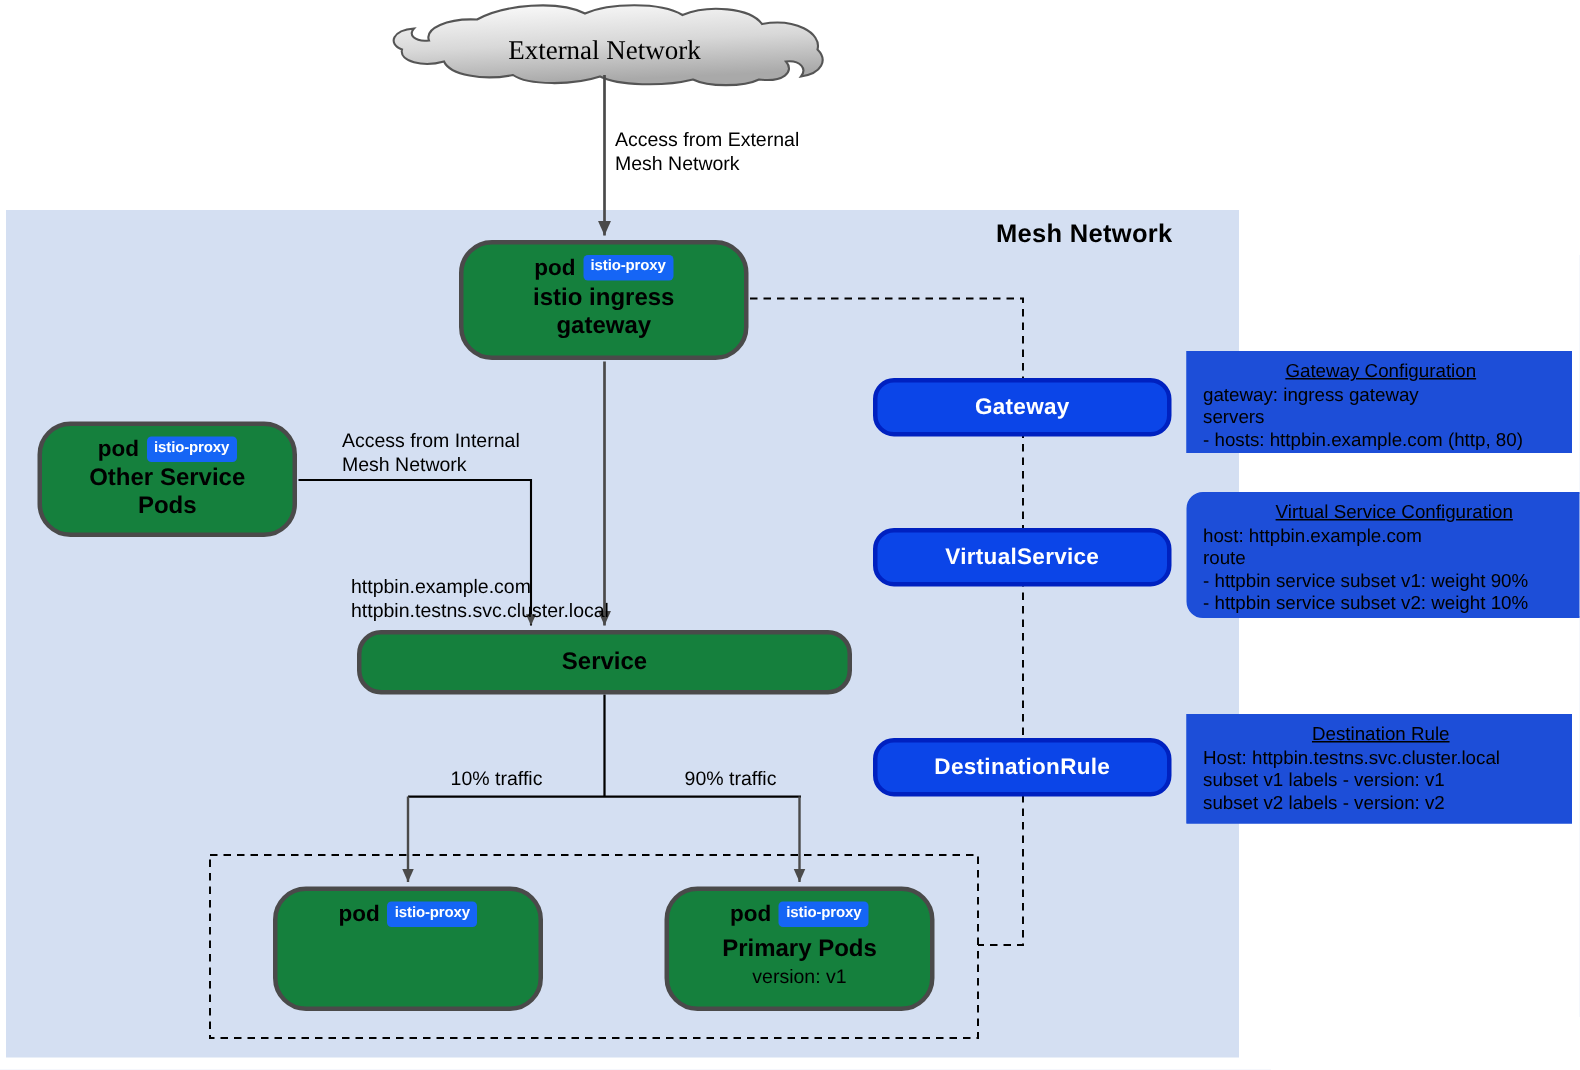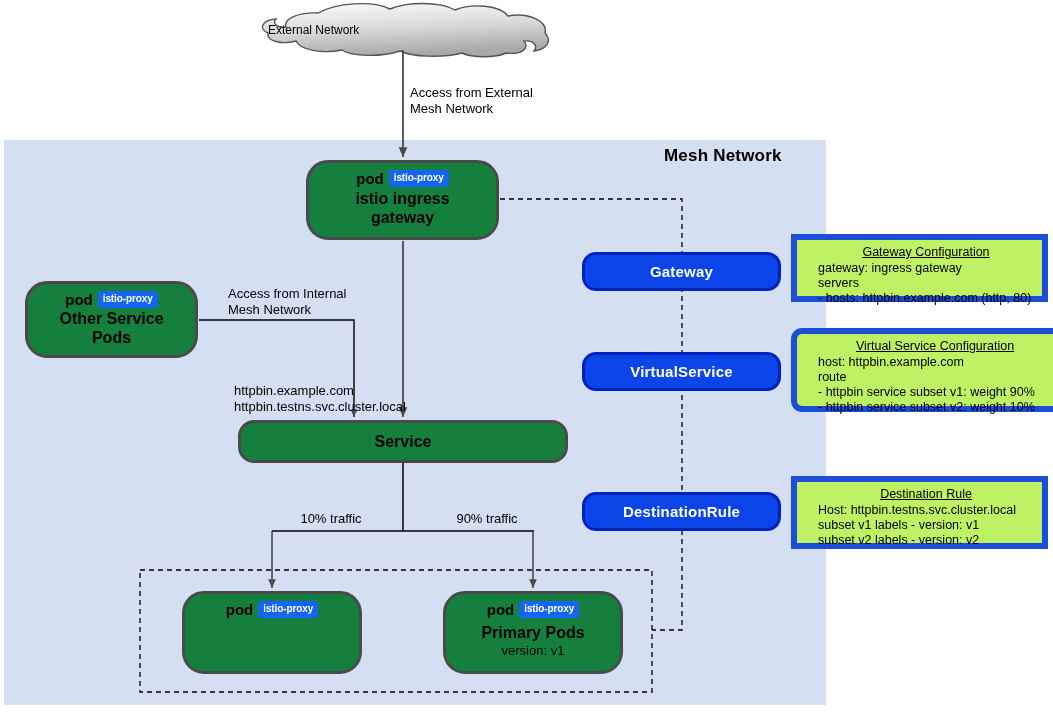--- a/index.html
+++ b/index.html
@@ -122,23 +122,23 @@
     font-weight: bold;
     letter-spacing: 0.2px;
   }
   #gateway-box       { left: 582px; top: 252px; width: 199px; height: 39px; }
   #virtualservice-box{ left: 582px; top: 352px; width: 199px; height: 39px; }
   #destinationrule-box{left: 582px; top: 492px; width: 199px; height: 39px; }
 
   
   .note {
     box-sizing: border-box;
-    background: #bef264;
-    border: 6px solid #1d4ed8;
-    padding: 5px 8px 6px 21px;
+    background: #1d4ed8;
+    border: 1px solid #1d4ed8;
+    padding: 5px 8px 6px 10px;
     color: #000;
     font-size: 12.5px;
     line-height: 15px;
   }
   .note-title {
     text-align: center;
     text-decoration: underline;
     margin-bottom: 1px;
   }
   .note-line { white-space: nowrap; }
@@ -154,21 +154,21 @@
     text-align: center;
     white-space: pre-line;
   }
   #label-external-access { left: 410px; top: 85px;  width: 170px; text-align: left; }
   #label-internal-access { left: 228px; top: 286px; width: 170px; text-align: left; }
   #label-hosts           { left: 234px; top: 383px; width: 190px; text-align: left; }
   #label-10-traffic      { left: 286px; top: 511px; width: 90px; }
   #label-90-traffic      { left: 442px; top: 511px; width: 90px; }
   #label-cloud {
     left: 268px; top: 23px; width: 270px;
-    font-size: 12px; color: #000;
+    font-size: 18px; text-align: center; color: #000; font-family: Liberation Serif, serif;
   }
 </style>
 </head>
 <body>
 
 <svg id="canvas" viewBox="0 0 1053 713">
   <defs>
     <linearGradient id="cloudGrad" x1="0" y1="0" x2="0.25" y2="1">
       <stop offset="0%" stop-color="#fdfdfd"></stop>
       <stop offset="55%" stop-color="#d8d8d8"></stop>

